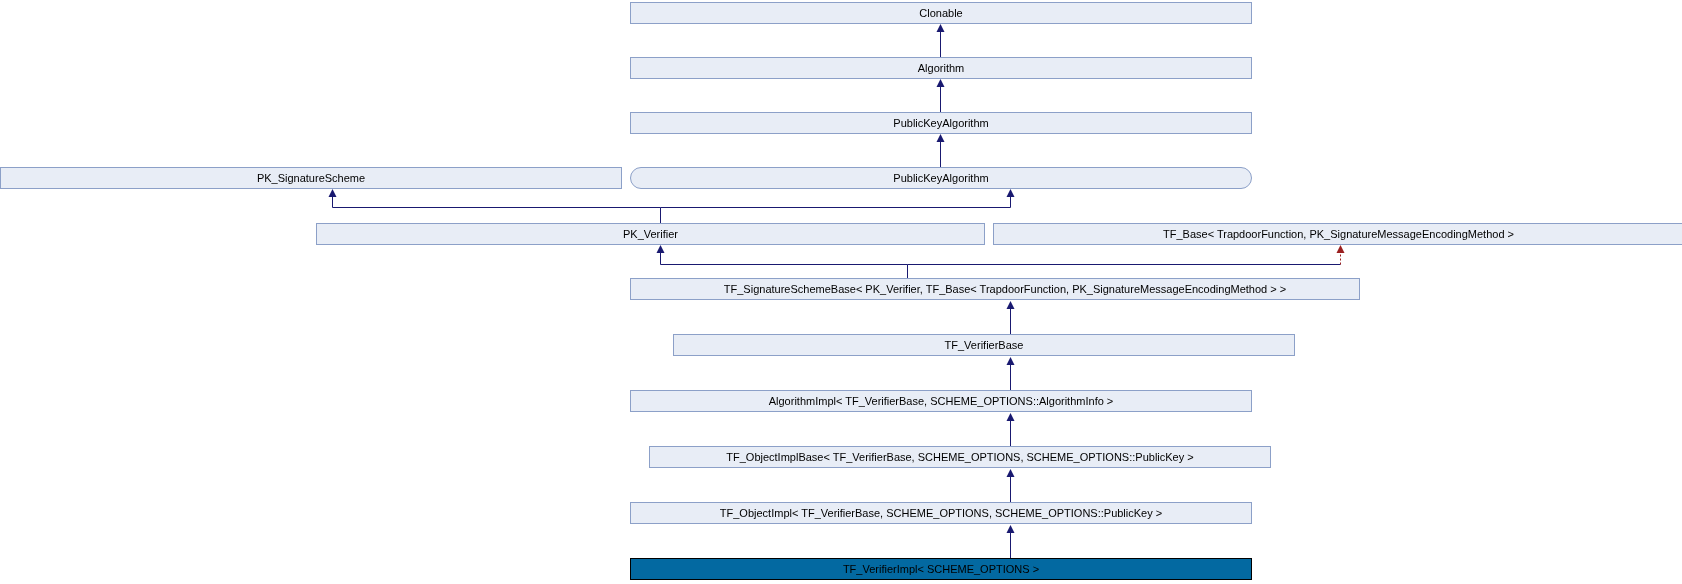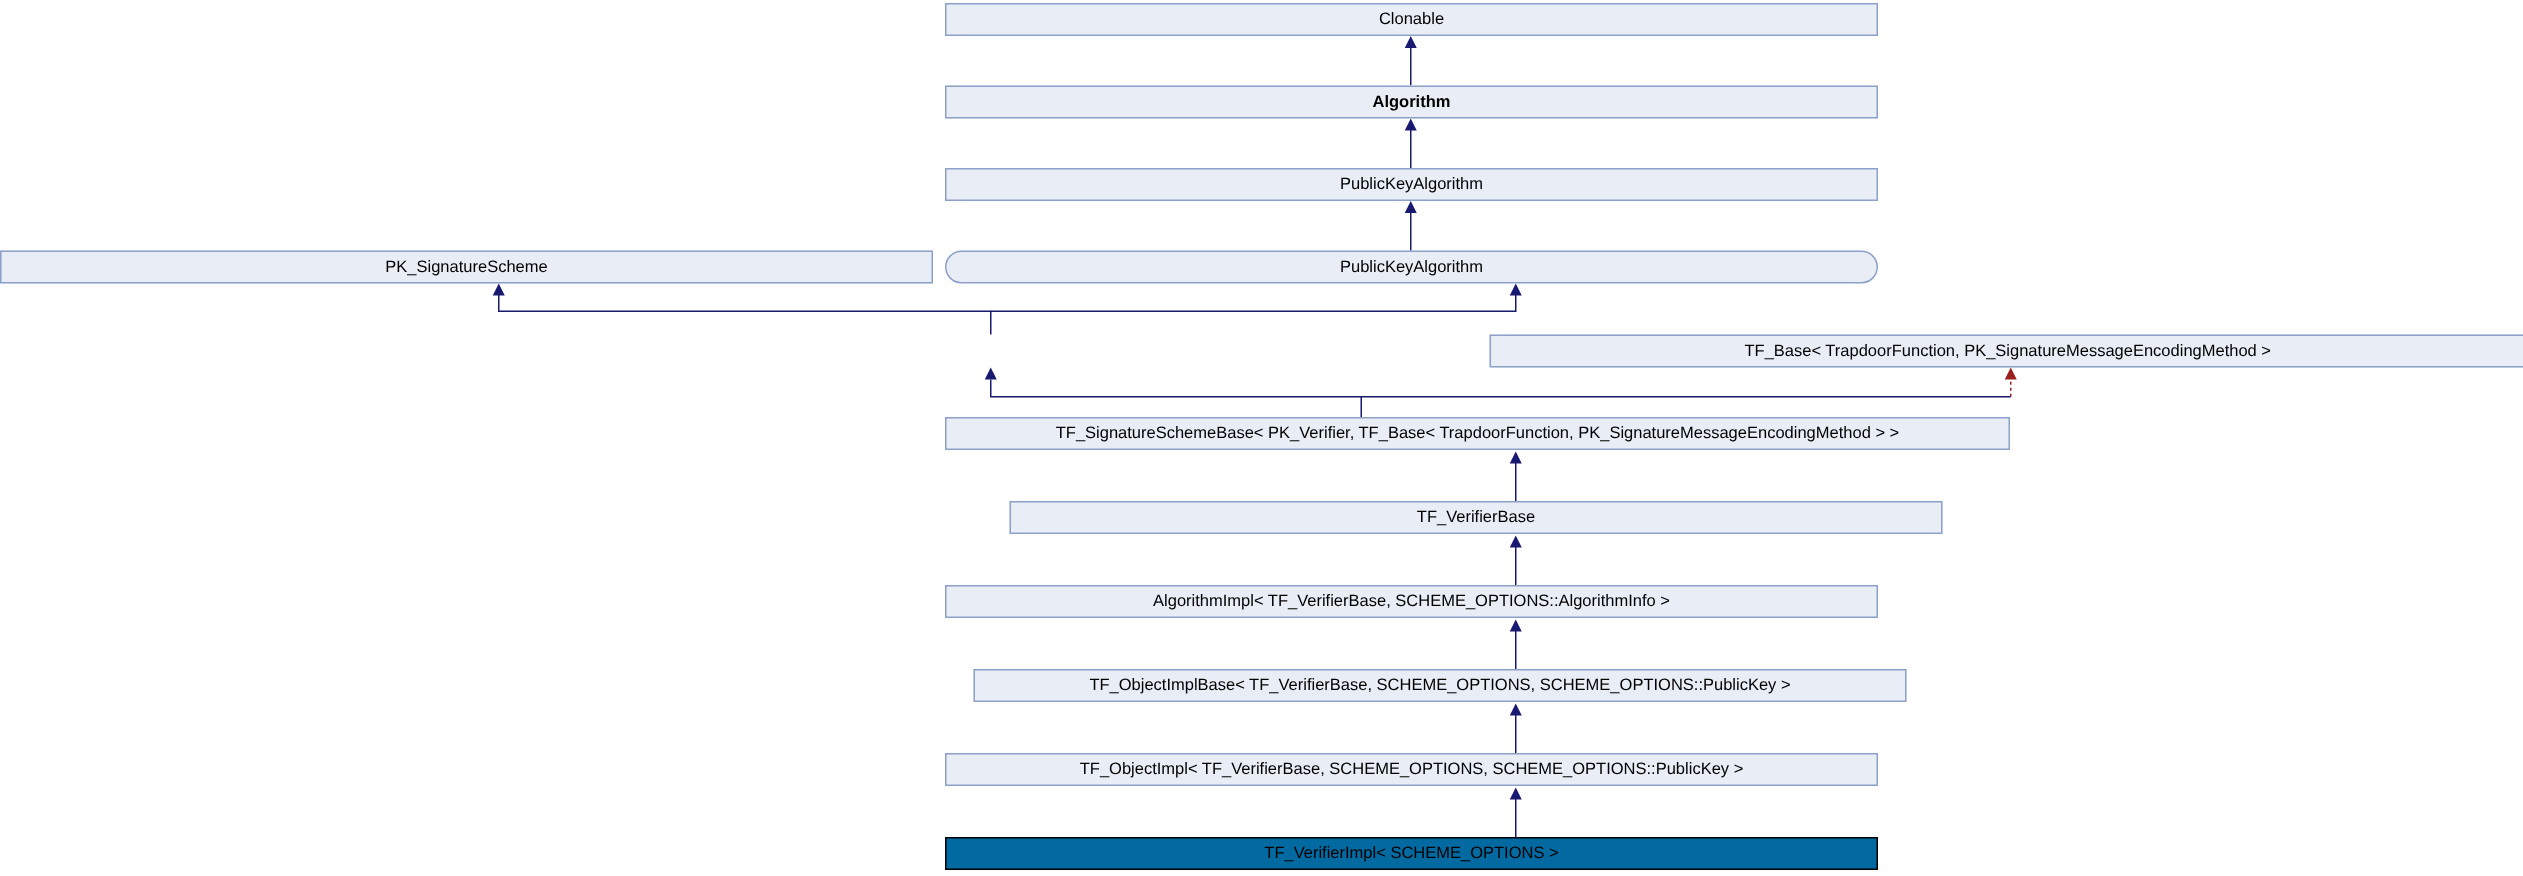--- a/index.html
+++ b/index.html
@@ -29,27 +29,27 @@
     overflow: hidden;
     cursor: pointer;
   }
   .node.current {
     background: #0369a1;
     border-color: #000000;
     cursor: default;
   }
   
   .n0  { left: 630px; top: 2px;   width: 620px; }
-  .n1  { left: 630px; top: 57px;  width: 620px; font-weight: bold; }
+  .n1  { left: 630px; top: 57px;  width: 620px; }
   .n2  { left: 630px; top: 112px; width: 620px; }
   .n3  { left: 0px;   top: 167px; width: 620px; text-align: center; }
   .n4  { left: 630px; top: 167px; width: 620px; border-radius: 11px; }
   .n5  { left: 316px; top: 223px; width: 667px; }
   .n6  { left: 993px; top: 223px; width: 689px; }
-  .n7  { left: 630px; top: 278px; width: 708px; }
+  .n7  { left: 630px; top: 278px; width: 708px; padding-left: 20px; }
   .n8  { left: 630px; top: 334px; width: 620px; margin-left: 43px; }
   .n9  { left: 630px; top: 390px; width: 620px; }
   .n10 { left: 630px; top: 446px; width: 620px; margin-left: 19px; }
   .n11 { left: 630px; top: 502px; width: 620px; }
   .n12 { left: 630px; top: 558px; width: 620px; }
 </style>
 </head>
 <body>
 
 <div class="diagram">
@@ -110,20 +110,21 @@
       <line x1="1010.5" y1="558" x2="1010.5" y2="532"></line>
       <polygon points="1010.5,525 1006.5,533 1014.5,533" fill="#191970" stroke="none"></polygon>
     </g>
   </svg>
 
   <div class="node n0">Clonable</div>
   <div class="node n1">Algorithm</div>
   <div class="node n2">PublicKeyAlgorithm</div>
   <div class="node n3">PK_SignatureScheme</div>
   <div class="node n4">PublicKeyAlgorithm</div>
+  <div class="node n5">PK_Verifier</div>
   <div class="node n6">TF_Base&lt; TrapdoorFunction, PK_SignatureMessageEncodingMethod &gt;</div>
   <div class="node n7">TF_SignatureSchemeBase&lt; PK_Verifier, TF_Base&lt; TrapdoorFunction, PK_SignatureMessageEncodingMethod &gt; &gt;</div>
   <div class="node n8">TF_VerifierBase</div>
   <div class="node n9">AlgorithmImpl&lt; TF_VerifierBase, SCHEME_OPTIONS::AlgorithmInfo &gt;</div>
   <div class="node n10">TF_ObjectImplBase&lt; TF_VerifierBase, SCHEME_OPTIONS, SCHEME_OPTIONS::PublicKey &gt;</div>
   <div class="node n11">TF_ObjectImpl&lt; TF_VerifierBase, SCHEME_OPTIONS, SCHEME_OPTIONS::PublicKey &gt;</div>
   <div class="node n12 current">TF_VerifierImpl&lt; SCHEME_OPTIONS &gt;</div>
 
 </div>
 

